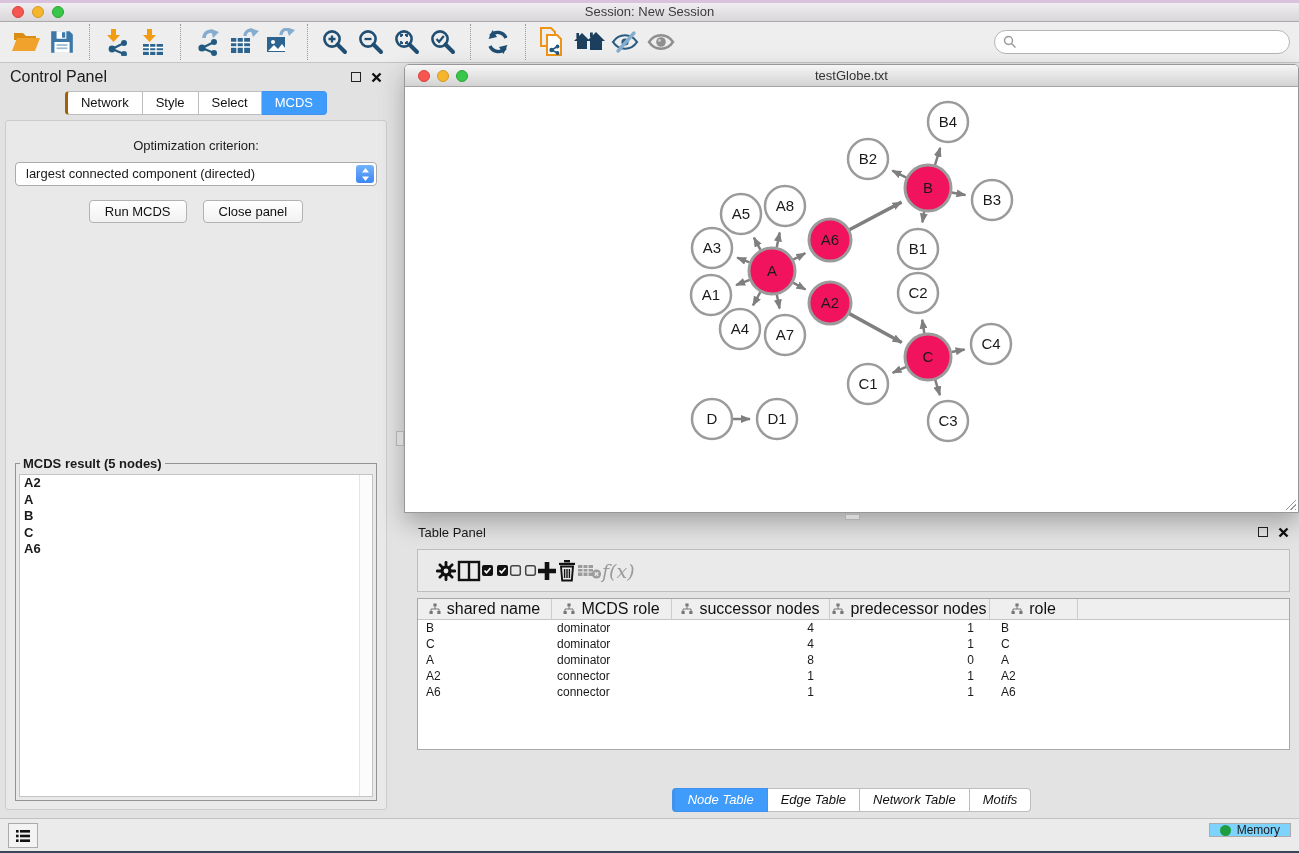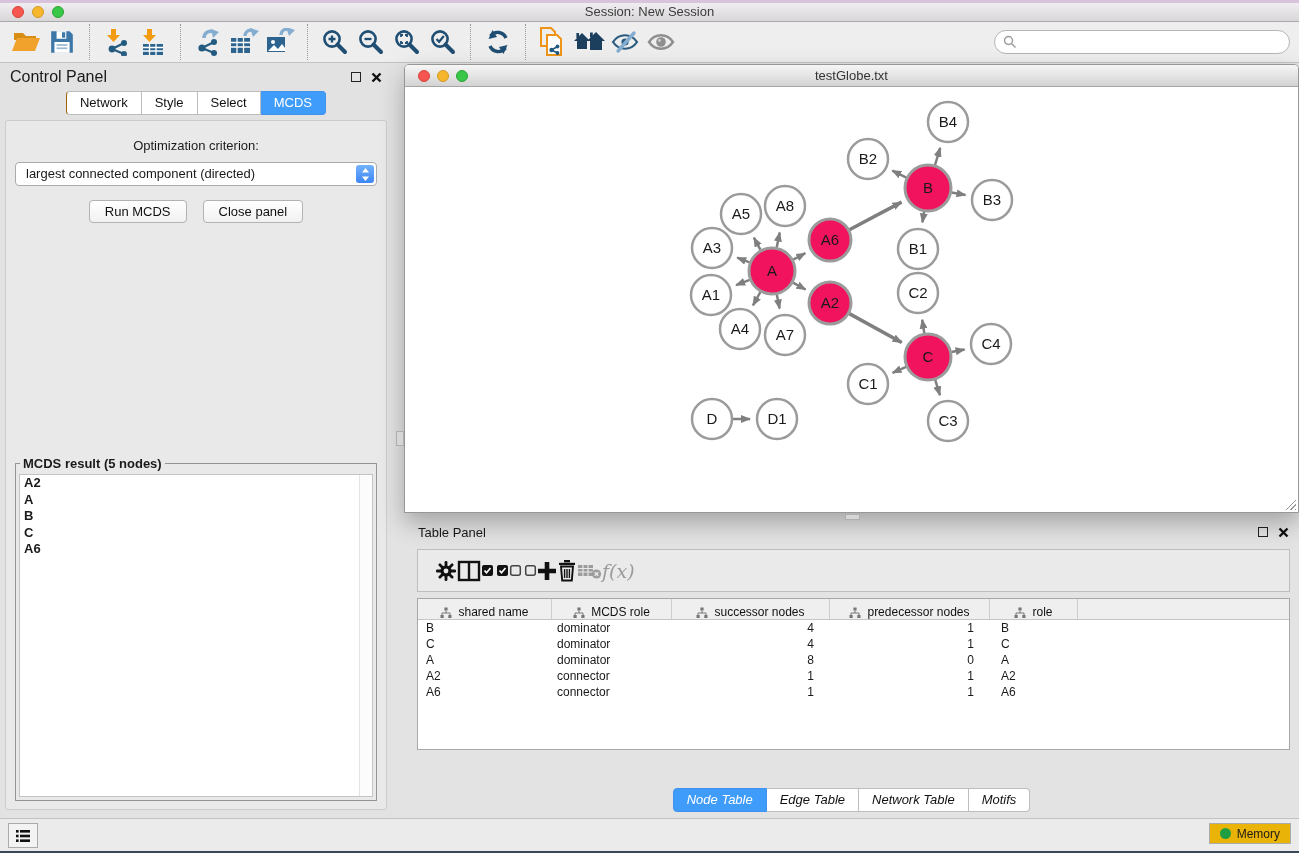--- a/index.html
+++ b/index.html
@@ -26,21 +26,21 @@
     border:1px solid #b5b5b5; border-radius:12px; display:flex; align-items:center; padding-left:8px; }
   .search-field input { border:none; outline:none; flex:1; font-size:12px; background:transparent; height:18px;}
 
   
   .control-panel { position:absolute; left:0; top:63px; width:392px; bottom:35px; background:#e2e2e2; }
   .cp-header { height:28px; display:flex; align-items:center; padding:0 10px; font-size:16px; }
   .panel-header-icons { margin-left:auto; display:flex; gap:10px; align-items:center; }
   .icon-float { width:10px; height:10px; border:1.6px solid #222; display:inline-block; }
   .seg { display:flex; justify-content:center; }
   .seg-tab { padding:3px 13px 4px; font-size:13px; background:#fff; border:1px solid #bdbdbd; border-left:none; color:#111;}
-  .seg-tab:first-child { border-left:1px solid #a16207; border-radius:4px 0 0 4px; }
+  .seg-tab:first-child { border-left:3px solid #a16207; border-radius:4px 0 0 4px; }
   .seg-tab:last-child { border-radius:0 4px 4px 0; }
   .seg-tab.active { background:#3f9cfa; border-color:#3f93ef; color:#fff; }
   .cp-body { position:absolute; left:5px; right:5px; top:57px; bottom:8px;
     background:#e9e9e9; border:1px solid #cccccc; border-radius:3px;}
   .opt-label { text-align:center; margin-top:17px; font-size:13px; }
   .criterion-select { position:relative; width:362px; height:24px; margin:9px auto 0; background:#fff;
     border:1px solid #ababab; border-radius:4px; font-size:13px; line-height:22px; padding-left:10px; }
   .select-stepper { position:absolute; right:2px; top:2px; bottom:2px; width:18px; border-radius:3px;
     background:linear-gradient(#74b2fb,#3d86f5); display:flex; align-items:center; justify-content:center;}
   .btn-row { display:flex; justify-content:center; gap:16px; margin-top:14px; }
@@ -72,37 +72,37 @@
 
   
   .table-panel { position:absolute; left:404px; top:518px; right:0; bottom:35px; }
   .tp-header { height:28px; display:flex; align-items:center; padding:0 10px 0 14px; font-size:13px; }
   .tp-toolbar { position:absolute; left:13px; right:9px; top:31px; height:43px; background:#eaeaea;
     border:1px solid #bdbdbd; display:flex; align-items:center; padding-left:17px; }
   .fx-label { font-family:"DejaVu Serif", serif; font-style:italic; color:#9a9a9a; font-size:19px; }
   .tp-table { position:absolute; left:13px; right:9px; top:80px; bottom:68px; background:#fff;
     border:1px solid #a8a8a8; font-size:12px; overflow:hidden;}
   .thead { display:flex; height:21px; background:#efefef; border-bottom:1px solid #c6c6c6; }
-  .th { display:flex; align-items:flex-end; justify-content:center; gap:6px; border-right:1px solid #cdcdcd;
-    font-size:12px; color:#111; }
+  .th { display:flex; align-items:center; justify-content:center; gap:6px; border-right:1px solid #cdcdcd;
+    font-size:16px; color:#111; }
   .th.filler { flex:1; border-right:none; justify-content:flex-start;}
   .trow { display:flex; height:16px; line-height:16px; }
   .td { overflow:hidden; white-space:nowrap; }
   .c0 { width:134px; padding-left:8px; }
   .c1 { width:120px; padding-left:5px; }
   .c2 { width:158px; text-align:right; padding-right:16px; }
   .c3 { width:160px; text-align:right; padding-right:16px; }
   .c4 { width:88px; padding-left:11px; }
   .tp-tabs { position:absolute; bottom:6px; left:0; right:0; display:flex; justify-content:center;font-style:italic; }
 
   
   .statusbar { position:absolute; left:0; right:0; top:818px; height:33px; background:#ebebeb; border-top:1px solid #c2c2c2;}
   .sb-left-btn { position:absolute; left:8px; top:4px; width:30px; height:25px; background:#f3f3f3;
     border:1px solid #ababab; display:flex; align-items:center; justify-content:center; }
-  .sb-memory { position:absolute; right:8px; top:4px; height:21px; background:#eab308; border:1px solid #ababab;
+  .sb-memory { position:absolute; right:8px; top:4px; height:14px; background:#7dd3fc; border:1px solid #ababab;
     display:flex; align-items:center; gap:6px; padding:0 10px; font-size:12px; }
   .mem-dot { width:11px; height:11px; border-radius:50%; background:#1e9e40; }
   .desktop-strip-bottom { position:absolute; bottom:0; left:0; right:0; height:2px; background:#3a4658; }
 </style>
 </head>
 <body>
 
 <div class="desktop-strip-top"></div>
 <div class="titlebar">
   <div class="lights">

